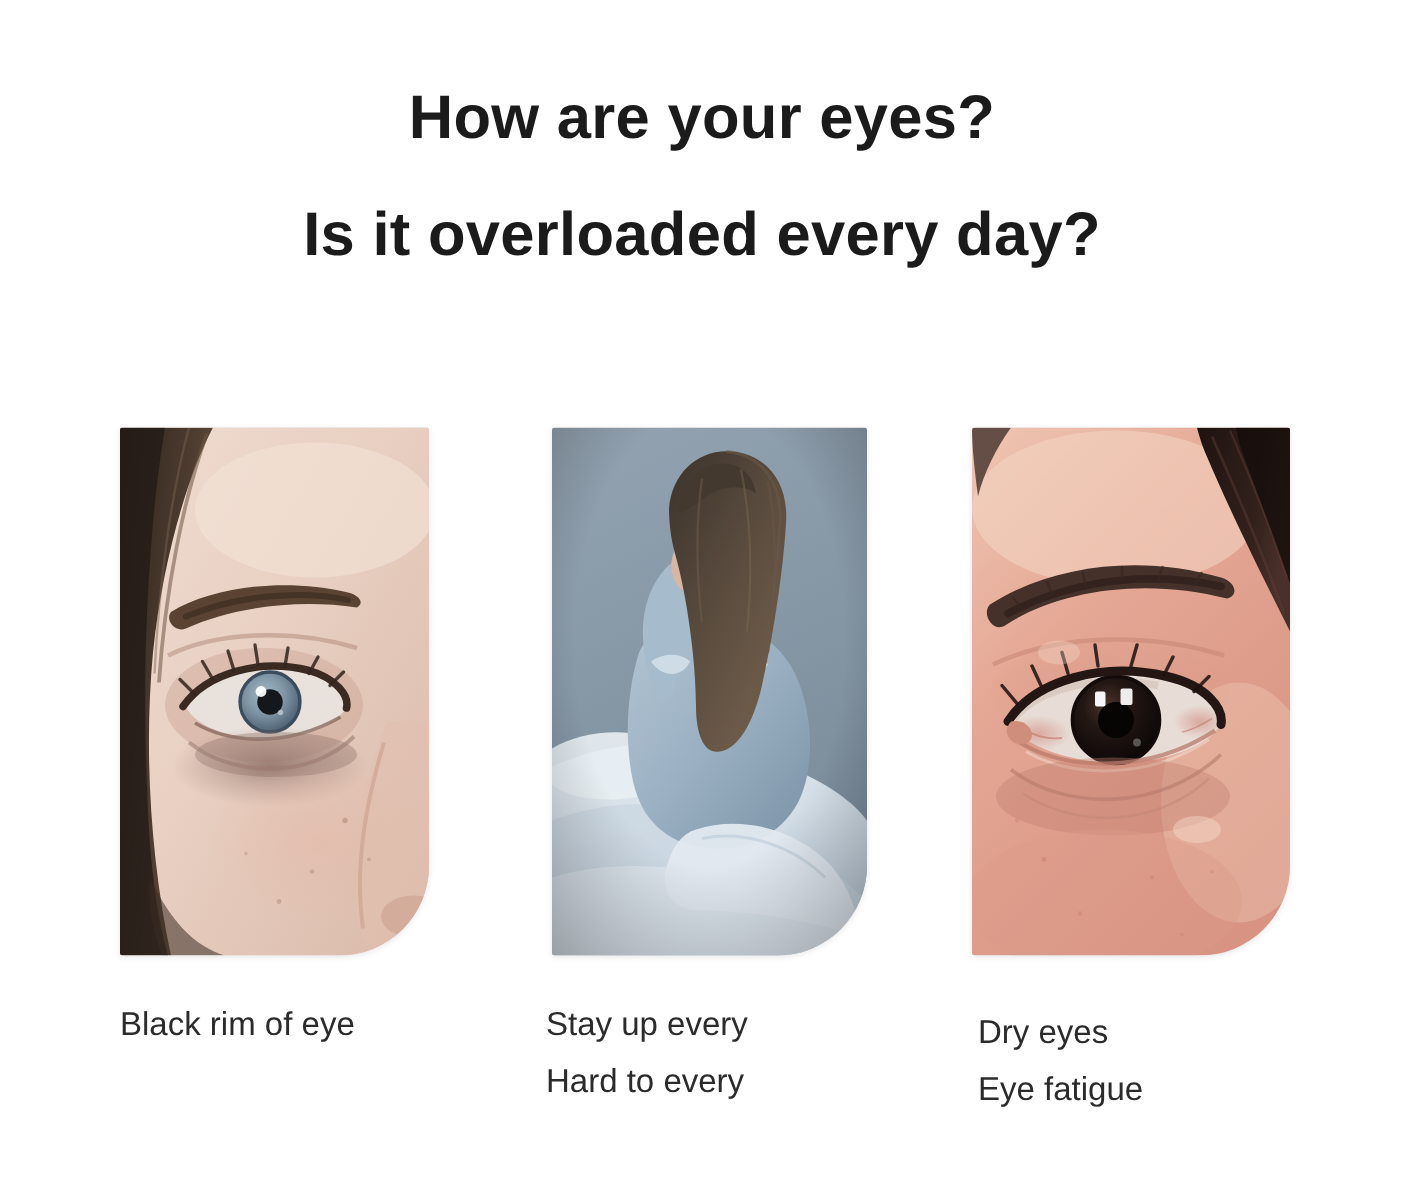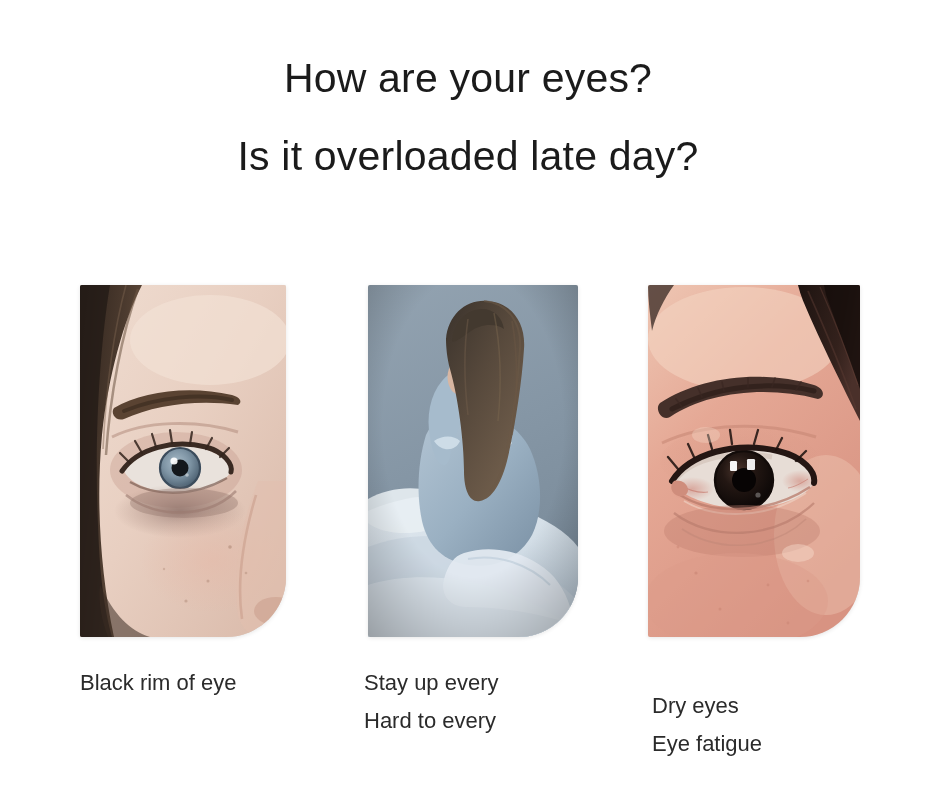--- a/index.html
+++ b/index.html
@@ -25,21 +25,21 @@
     position:absolute;
     top:58px;
     left:0;
     width:936px;
     text-align:center;
   }
   .headline-line {
     display:block;
     color:#1b1b1b;
     font-size:41px;
-    font-weight:400;
+    font-weight:700;
     letter-spacing:0.2px;
     line-height:1.0;
   }
   .headline-line.first  { margin-bottom:37px; }
 
   
   .cards {
     position:absolute;
     top:285px;
     left:80px;
@@ -78,40 +78,40 @@
     width:936px;
     height:90px;
     padding-left:32px;
   }
   .caption {
     position:absolute;
     top:0;
   }
   .caption.p1 { left:80px;  }
   .caption.p2 { left:364px; }
-  .caption.p3 { left:652px; top:23px; }
+  .caption.p3 { left:652px; top:5px; }
 
   .caption-line {
     display:block;
     color:#2b2b2b;
     font-size:22px;
     font-weight:400;
     line-height:1.0;
     white-space:nowrap;
   }
   .caption-line.l1 { margin-bottom:16px; }
 </style>
 </head>
 <body>
 
 <div class="page">
 
   <div class="headline">
     <span class="headline-line first">How are your eyes?</span>
-    <span class="headline-line">Is it overloaded late day?</span>
+    <span class="headline-line">Is it overloaded every day?</span>
   </div>
 
   <div class="cards">
 
     <div class="card c1">
       <div class="photo">
         <svg viewBox="0 0 206 352" preserveAspectRatio="xMidYMid slice">
           <defs>
             <linearGradient id="f1skin" x1="0" y1="0" x2="1" y2="1">
               <stop offset="0%" stop-color="#efdcd0"></stop>

